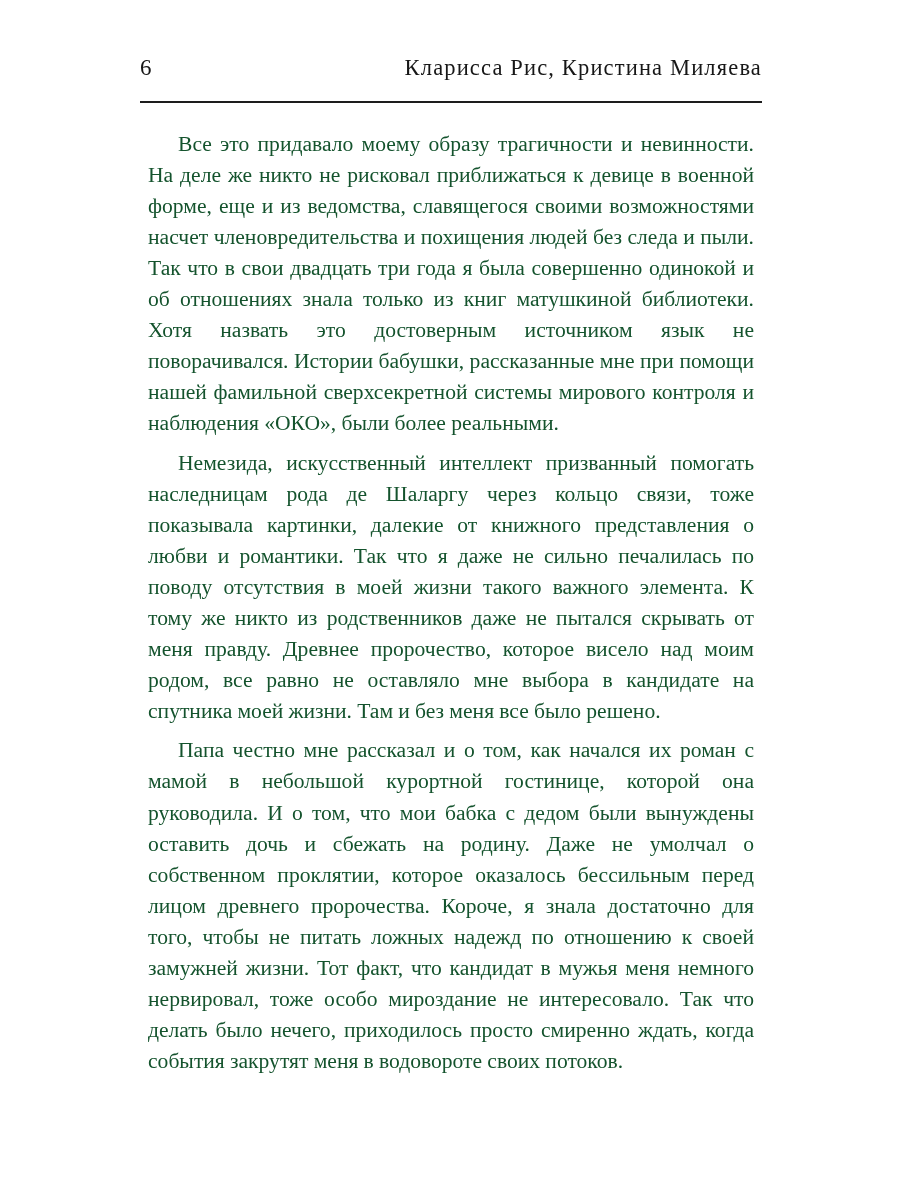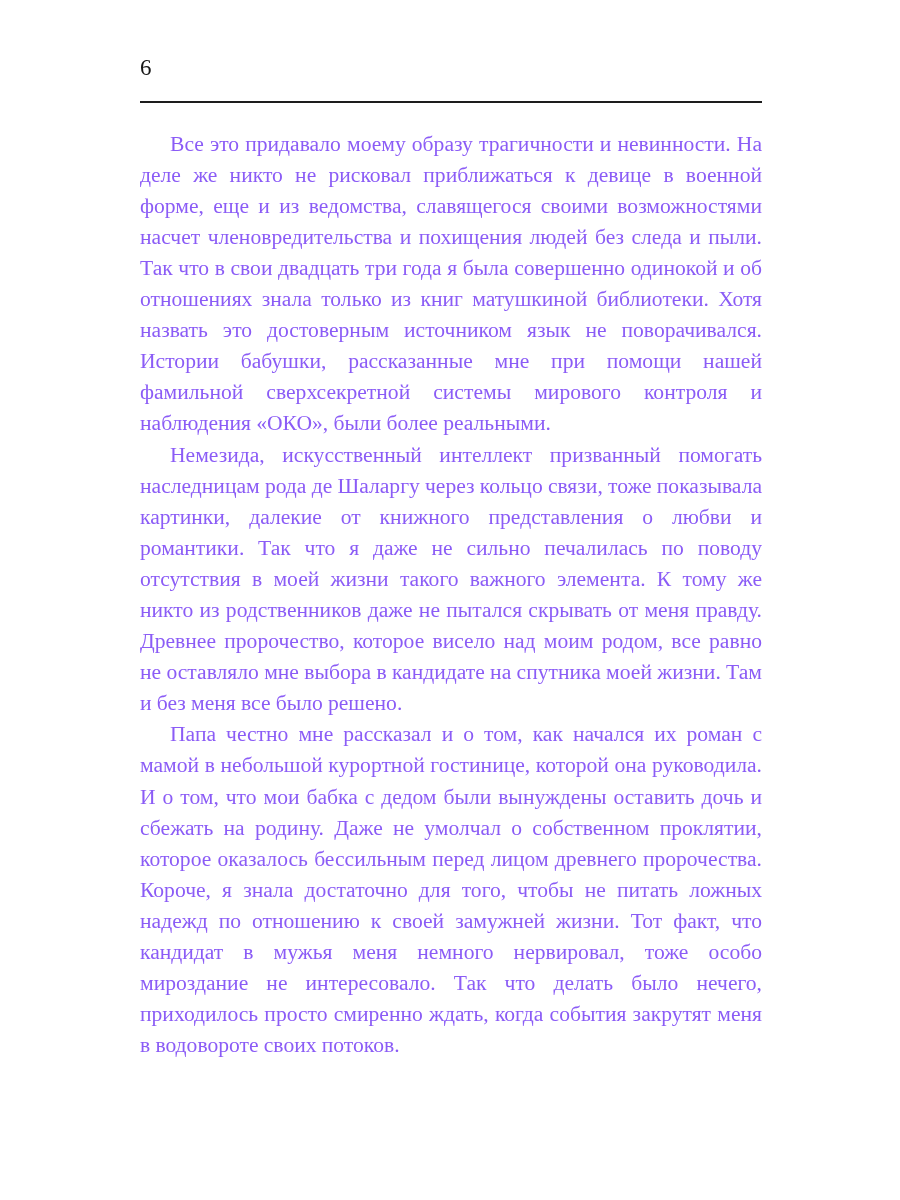--- a/index.html
+++ b/index.html
@@ -62,42 +62,43 @@
     height: 1.6px;
     background: #1d1d1d;
   }
 
   
   .body-copy {
     margin-top: 26px;
   }
 
   .body-copy p {
-    margin: 0;
+    margin: 8px;
     font-size: 21.6px;
     line-height: 31.1px;
     text-align: justify;
     text-justify: inter-word;
     text-indent: 30px;
-    color: #8b5cf6;
+    color: #14532d;
     word-spacing: -0.2px;
     hyphens: manual;
   }
 
   
 </style>
 </head>
 <body>
 
 <div class="page">
 
   <div class="text-block">
 
     <div class="running-head">
       <span class="folio">6</span>
+      <span class="authors">Кларисса Рис, Кристина Миляева</span>
     </div>
 
     <div class="head-rule"></div>
 
     <div class="body-copy">
       <p>Все это придавало моему образу трагичности и невинности. На деле же никто не рисковал приближаться к девице в военной форме, еще и из ведомства, славящегося своими возможностями насчет членовредительства и похищения людей без следа и пыли. Так что в свои двадцать три года я была совершенно одинокой и об отношениях знала только из книг матушкиной библиотеки. Хотя назвать это достоверным источником язык не поворачивался. Истории бабушки, рассказанные мне при помощи нашей фамильной сверхсекретной системы мирового контроля и наблюдения «ОКО», были более реальными.</p>
       <p>Немезида, искусственный интеллект призванный помогать наследницам рода де Шаларгу через кольцо связи, тоже показывала картинки, далекие от книжного представления о любви и романтики. Так что я даже не сильно печалилась по поводу отсутствия в моей жизни такого важного элемента. К тому же никто из родственников даже не пытался скрывать от меня правду. Древнее пророчество, которое висело над моим родом, все равно не оставляло мне выбора в кандидате на спутника моей жизни. Там и без меня все было решено.</p>
       <p>Папа честно мне рассказал и о том, как начался их роман с мамой в небольшой курортной гостинице, которой она руководила. И о том, что мои бабка с дедом были вынуждены оставить дочь и сбежать на родину. Даже не умолчал о собственном проклятии, которое оказалось бессильным перед лицом древнего пророчества. Короче, я знала достаточно для того, чтобы не питать ложных надежд по отношению к своей замужней жизни. Тот факт, что кандидат в мужья меня немного нервировал, тоже особо мироздание не интересовало. Так что делать было нечего, приходилось просто смиренно ждать, когда события закрутят меня в водовороте своих потоков.</p>
     </div>
 

